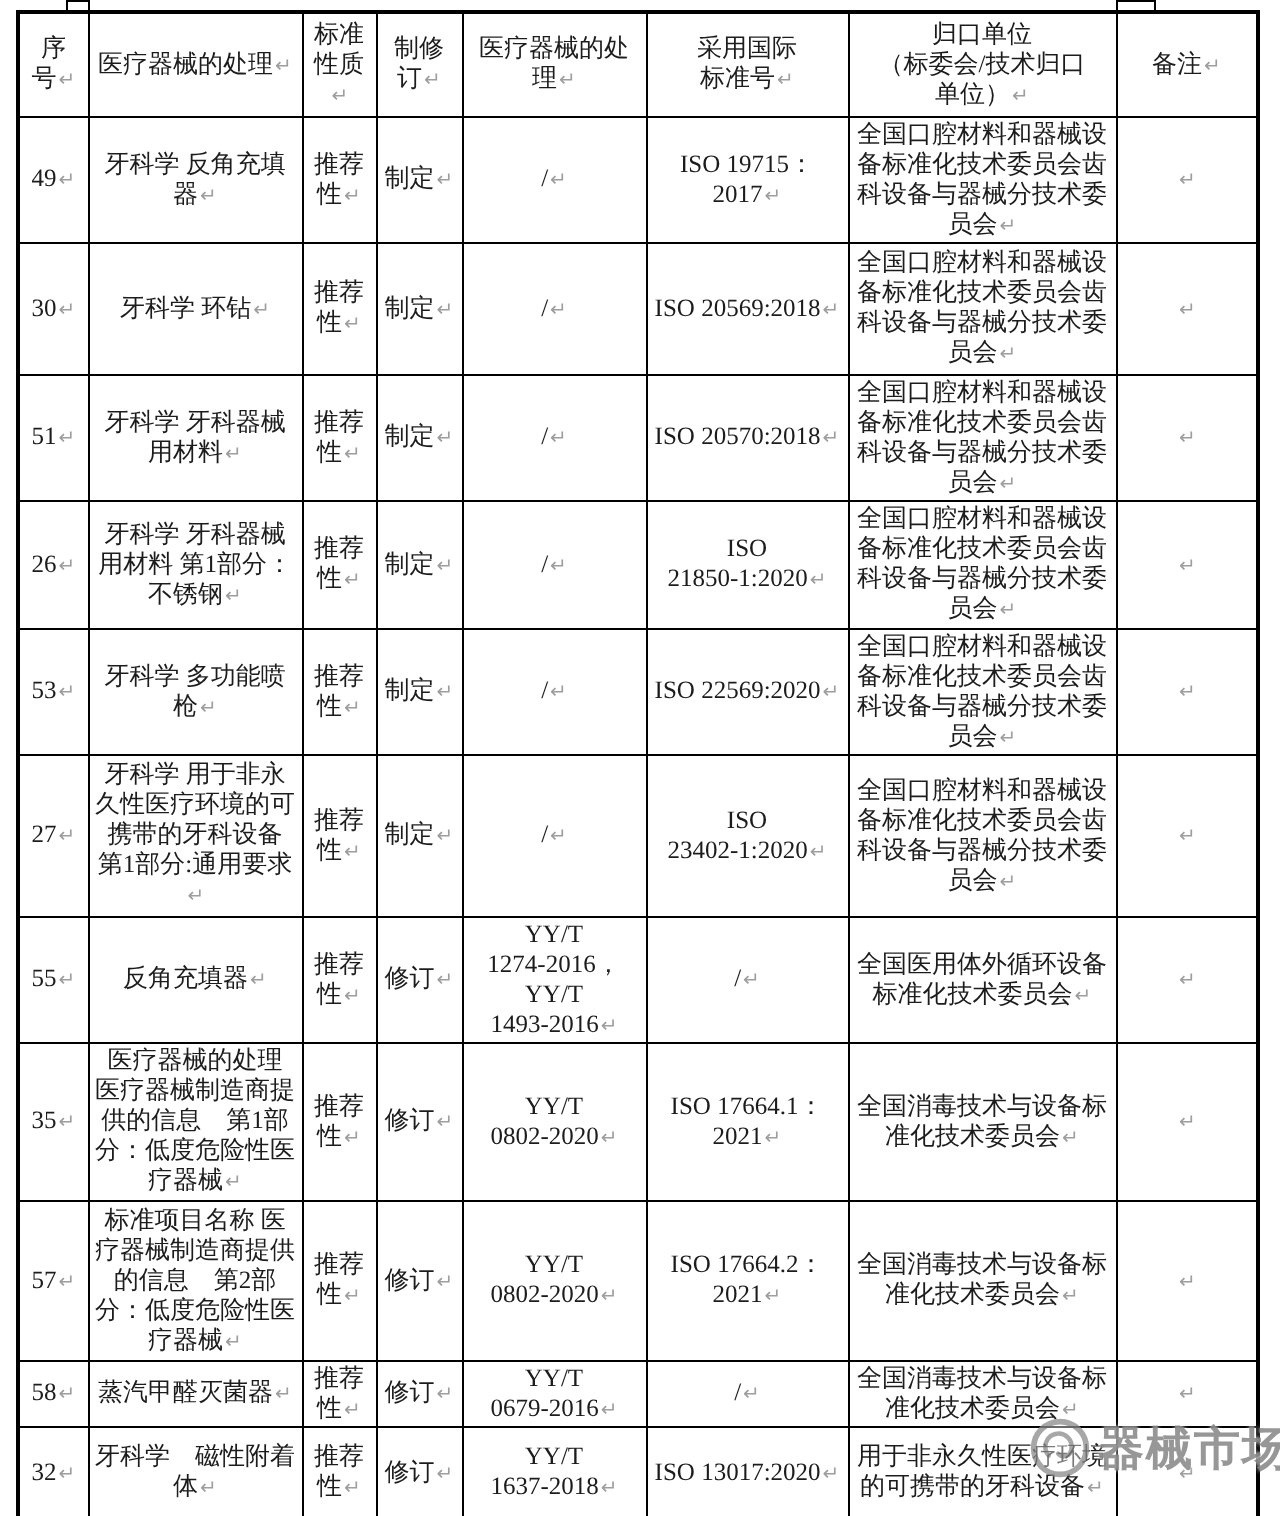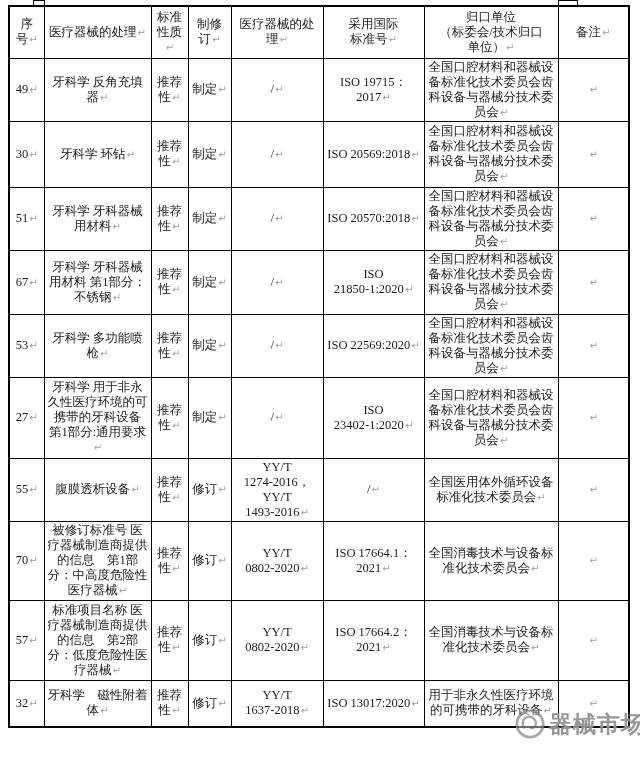--- a/index.html
+++ b/index.html
@@ -131,21 +131,21 @@
       <td><span class="ct mk">推荐
 性</span></td>
       <td><span class="ct mk">制定</span></td>
       <td><span class="ct mk">/</span></td>
       <td><span class="ct mk">ISO 20570:2018</span></td>
       <td class="unit-cell"><span class="ct mk">全国口腔材料和器械设备标准化技术委员会齿科设备与器械分技术委员会</span></td>
       <td class="remark-cell"><span class="ct mk"></span></td>
     </tr>
 
     <tr style="height:64px">
-      <td><span class="ct mk">67</span></td>
+      <td><span class="ct mk">26</span></td>
       <td><span class="ct mk">牙科学 牙科器械用材料 第1部分： 不锈钢</span></td>
       <td><span class="ct mk">推荐
 性</span></td>
       <td><span class="ct mk">制定</span></td>
       <td><span class="ct mk">/</span></td>
       <td><span class="ct mk">ISO
 21850-1:2020</span></td>
       <td class="unit-cell"><span class="ct mk">全国口腔材料和器械设备标准化技术委员会齿科设备与器械分技术委员会</span></td>
       <td class="remark-cell"><span class="ct mk"></span></td>
     </tr>
@@ -170,36 +170,36 @@
       <td><span class="ct mk">制定</span></td>
       <td><span class="ct mk">/</span></td>
       <td><span class="ct mk">ISO
 23402-1:2020</span></td>
       <td class="unit-cell"><span class="ct mk">全国口腔材料和器械设备标准化技术委员会齿科设备与器械分技术委员会</span></td>
       <td class="remark-cell"><span class="ct mk"></span></td>
     </tr>
 
     <tr style="height:63px">
       <td><span class="ct mk">55</span></td>
-      <td><span class="ct mk">腹膜透析设备</span></td>
+      <td><span class="ct mk">反角充填器</span></td>
       <td><span class="ct mk">推荐
 性</span></td>
       <td><span class="ct mk">修订</span></td>
       <td><span class="ct mk">YY/T
 1274-2016，
 YY/T
 1493-2016</span></td>
       <td><span class="ct mk">/</span></td>
       <td class="unit-cell"><span class="ct mk">全国医用体外循环设备标准化技术委员会</span></td>
       <td class="remark-cell"><span class="ct mk"></span></td>
     </tr>
 
     <tr style="height:79px">
-      <td><span class="ct mk">70</span></td>
-      <td><span class="ct mk">被修订标准号 医疗器械制造商提供的信息　第1部分：中高度危险性医疗器械</span></td>
+      <td><span class="ct mk">35</span></td>
+      <td><span class="ct mk">医疗器械的处理 医疗器械制造商提供的信息　第1部分：低度危险性医疗器械</span></td>
       <td><span class="ct mk">推荐
 性</span></td>
       <td><span class="ct mk">修订</span></td>
       <td><span class="ct mk">YY/T
 0802-2020</span></td>
       <td><span class="ct mk">ISO 17664.1：
 2021</span></td>
       <td class="unit-cell"><span class="ct mk">全国消毒技术与设备标准化技术委员会</span></td>
       <td class="remark-cell"><span class="ct mk"></span></td>
     </tr>
@@ -211,20 +211,32 @@
 性</span></td>
       <td><span class="ct mk">修订</span></td>
       <td><span class="ct mk">YY/T
 0802-2020</span></td>
       <td><span class="ct mk">ISO 17664.2：
 2021</span></td>
       <td class="unit-cell"><span class="ct mk">全国消毒技术与设备标准化技术委员会</span></td>
       <td class="remark-cell"><span class="ct mk"></span></td>
     </tr>
 
+    <tr style="height:32px">
+      <td><span class="ct mk">58</span></td>
+      <td><span class="ct mk">蒸汽甲醛灭菌器</span></td>
+      <td><span class="ct mk">推荐
+性</span></td>
+      <td><span class="ct mk">修订</span></td>
+      <td><span class="ct mk">YY/T
+0679-2016</span></td>
+      <td><span class="ct mk">/</span></td>
+      <td class="unit-cell"><span class="ct mk">全国消毒技术与设备标准化技术委员会</span></td>
+      <td class="remark-cell"><span class="ct mk"></span></td>
+    </tr>
 
     <tr style="height:47px">
       <td><span class="ct mk">32</span></td>
       <td><span class="ct mk">牙科学　磁性附着体</span></td>
       <td><span class="ct mk">推荐
 性</span></td>
       <td><span class="ct mk">修订</span></td>
       <td><span class="ct mk">YY/T
 1637-2018</span></td>
       <td><span class="ct mk">ISO 13017:2020</span></td>

